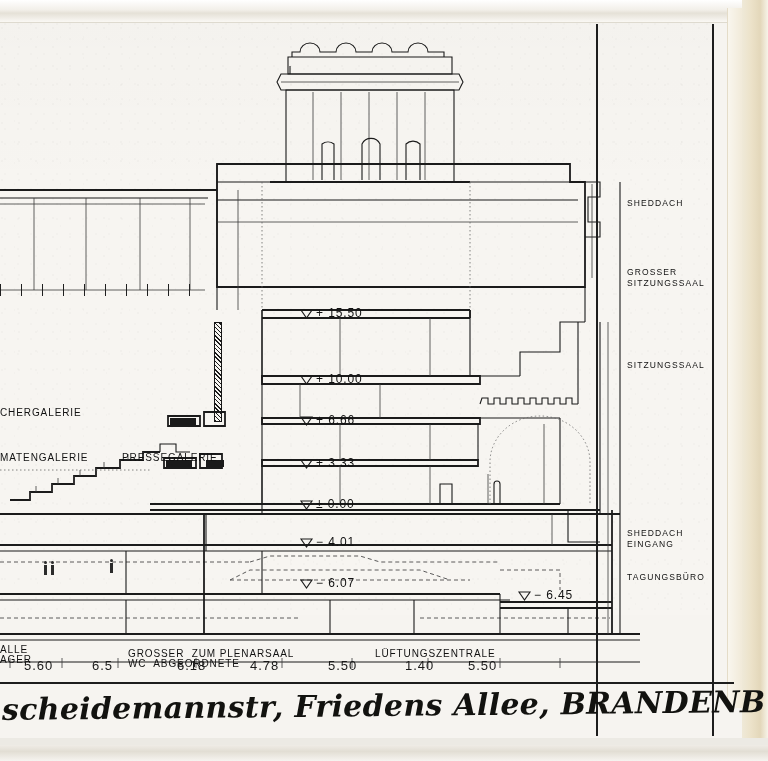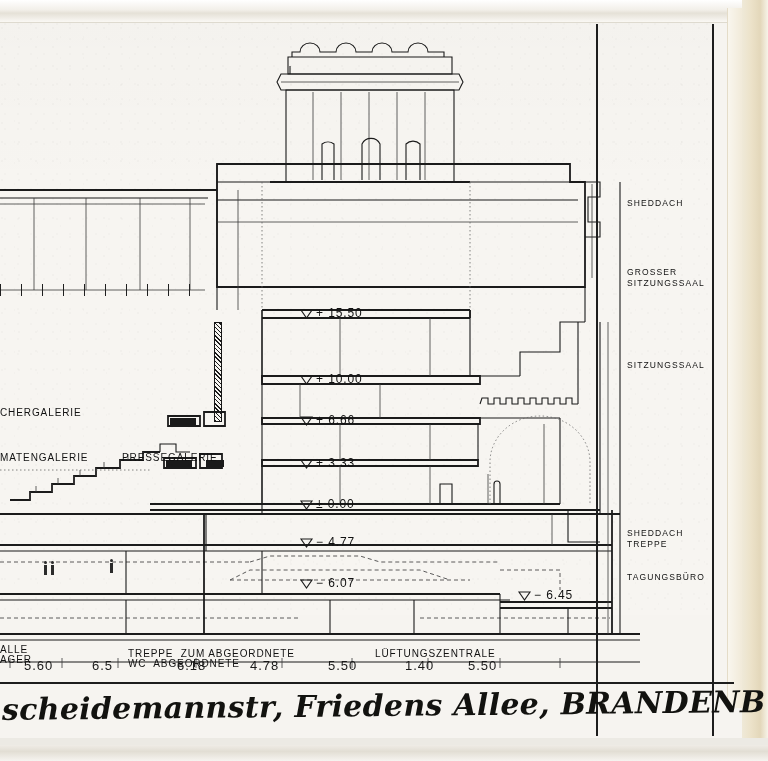--- a/index.html
+++ b/index.html
@@ -376,36 +376,36 @@
 
     <div>
       <div class="label" style="left:627px; top:245px;">GROSSER</div>
       <div class="label" style="left:627px; top:256px;">SITZUNGSSAAL</div>
     </div>
 
     <div class="label" style="left:627px; top:338px;">SITZUNGSSAAL</div>
 
     <div>
       <div class="label" style="left:627px; top:506px;">SHEDDACH</div>
-      <div class="label" style="left:627px; top:517px;">TREPPE</div>
+      <div class="label" style="left:627px; top:517px;">EINGANG</div>
     </div>
 
     <div class="label" style="left:627px; top:550px;">TAGUNGSBÜRO</div>
 
     <div class="label small" style="left:0px; top:385px;">CHERGALERIE</div>
     <div class="label small" style="left:0px; top:430px;">MATENGALERIE</div>
     <div class="label small" style="left:122px; top:430px;">PRESSEGALERIE</div>
 
     <div>
       <div class="label small" style="left:0px; top:622px;">ALLE</div>
       <div class="label small" style="left:0px; top:632px;">AGER</div>
     </div>
 
     <div>
-      <div class="label small" style="left:128px; top:626px;">TREPPE  ZUM ABGEORDNETE</div>
+      <div class="label small" style="left:128px; top:626px;">GROSSER  ZUM PLENARSAAL</div>
       <div class="label small" style="left:128px; top:636px;">WC  ABGEORDNETE</div>
     </div>
 
     <div class="label small" style="left:375px; top:626px;">LÜFTUNGSZENTRALE</div>
 
     <div>
       <svg style="position:absolute; left:300px; top:287px;" width="13" height="10">
         <path class="stroke" d="M1 1 L12 1 L6.5 9 Z"></path>
       </svg>
       <div class="elev" style="left:316px; top:284px;">+ 15.50</div>
@@ -436,21 +436,21 @@
       <svg style="position:absolute; left:300px; top:478px;" width="13" height="10">
         <path class="stroke" d="M1 1 L12 1 L6.5 9 Z"></path>
       </svg>
       <div class="elev" style="left:316px; top:475px;">± 0.00</div>
     </div>
 
     <div>
       <svg style="position:absolute; left:300px; top:516px;" width="13" height="10">
         <path class="stroke" d="M1 1 L12 1 L6.5 9 Z"></path>
       </svg>
-      <div class="elev" style="left:316px; top:513px;">− 4.77</div>
+      <div class="elev" style="left:316px; top:513px;">− 4.01</div>
     </div>
 
     <div>
       <svg style="position:absolute; left:300px; top:557px;" width="13" height="10">
         <path class="stroke" d="M1 1 L12 1 L6.5 9 Z"></path>
       </svg>
       <div class="elev" style="left:316px; top:554px;">− 6.07</div>
     </div>
 
     <div>

